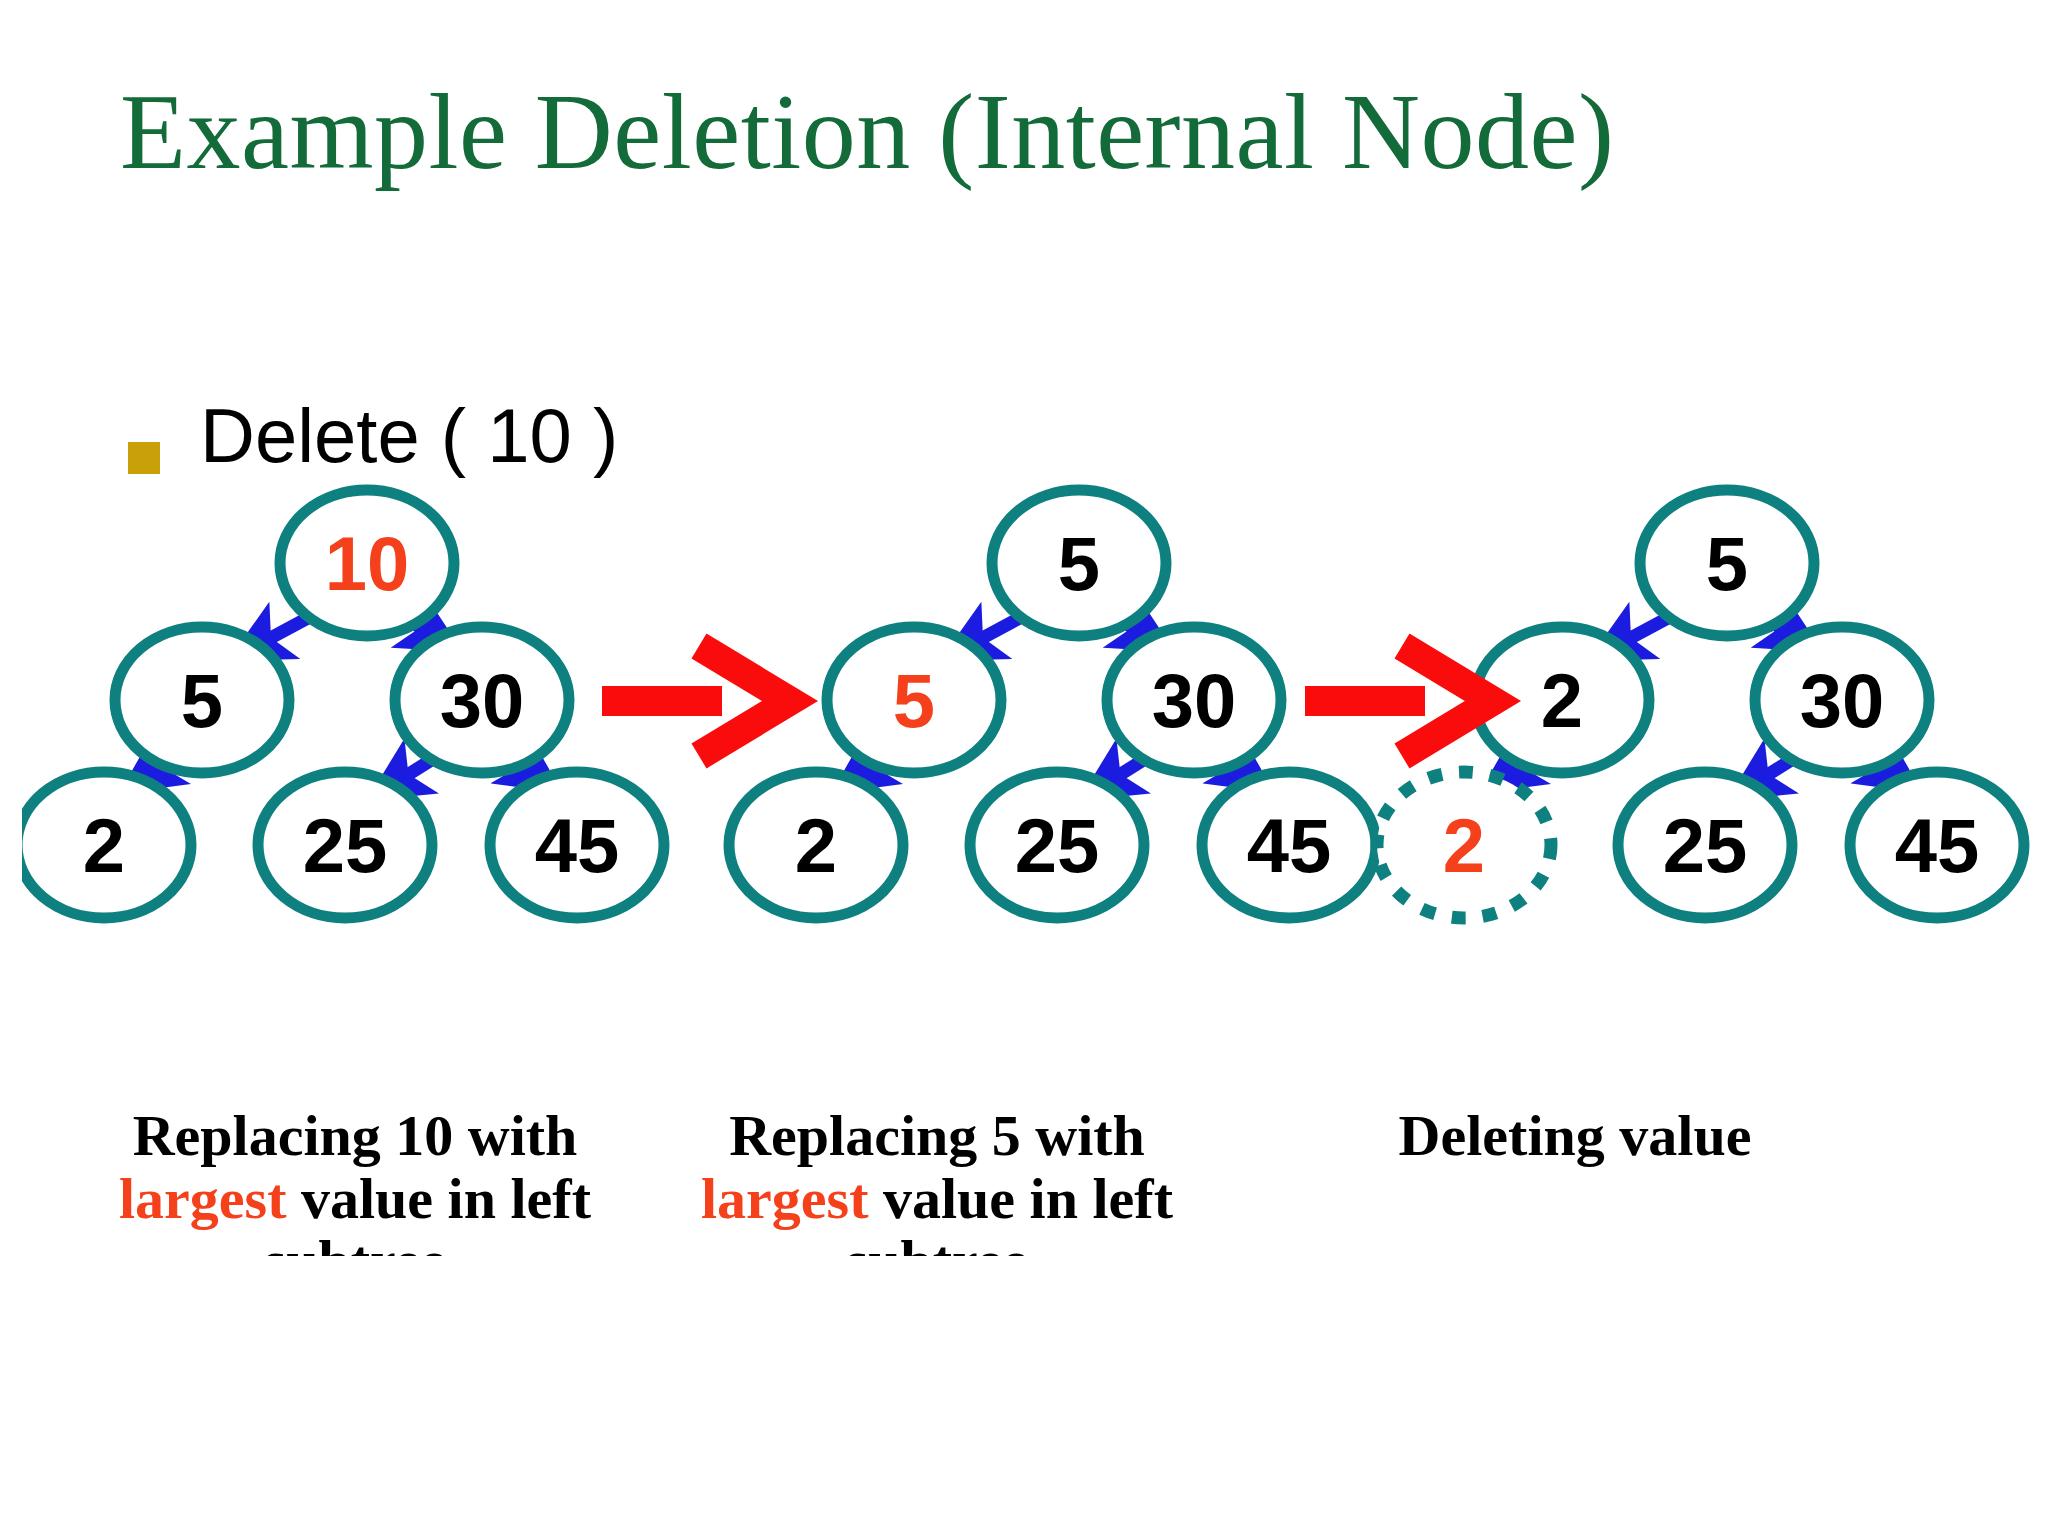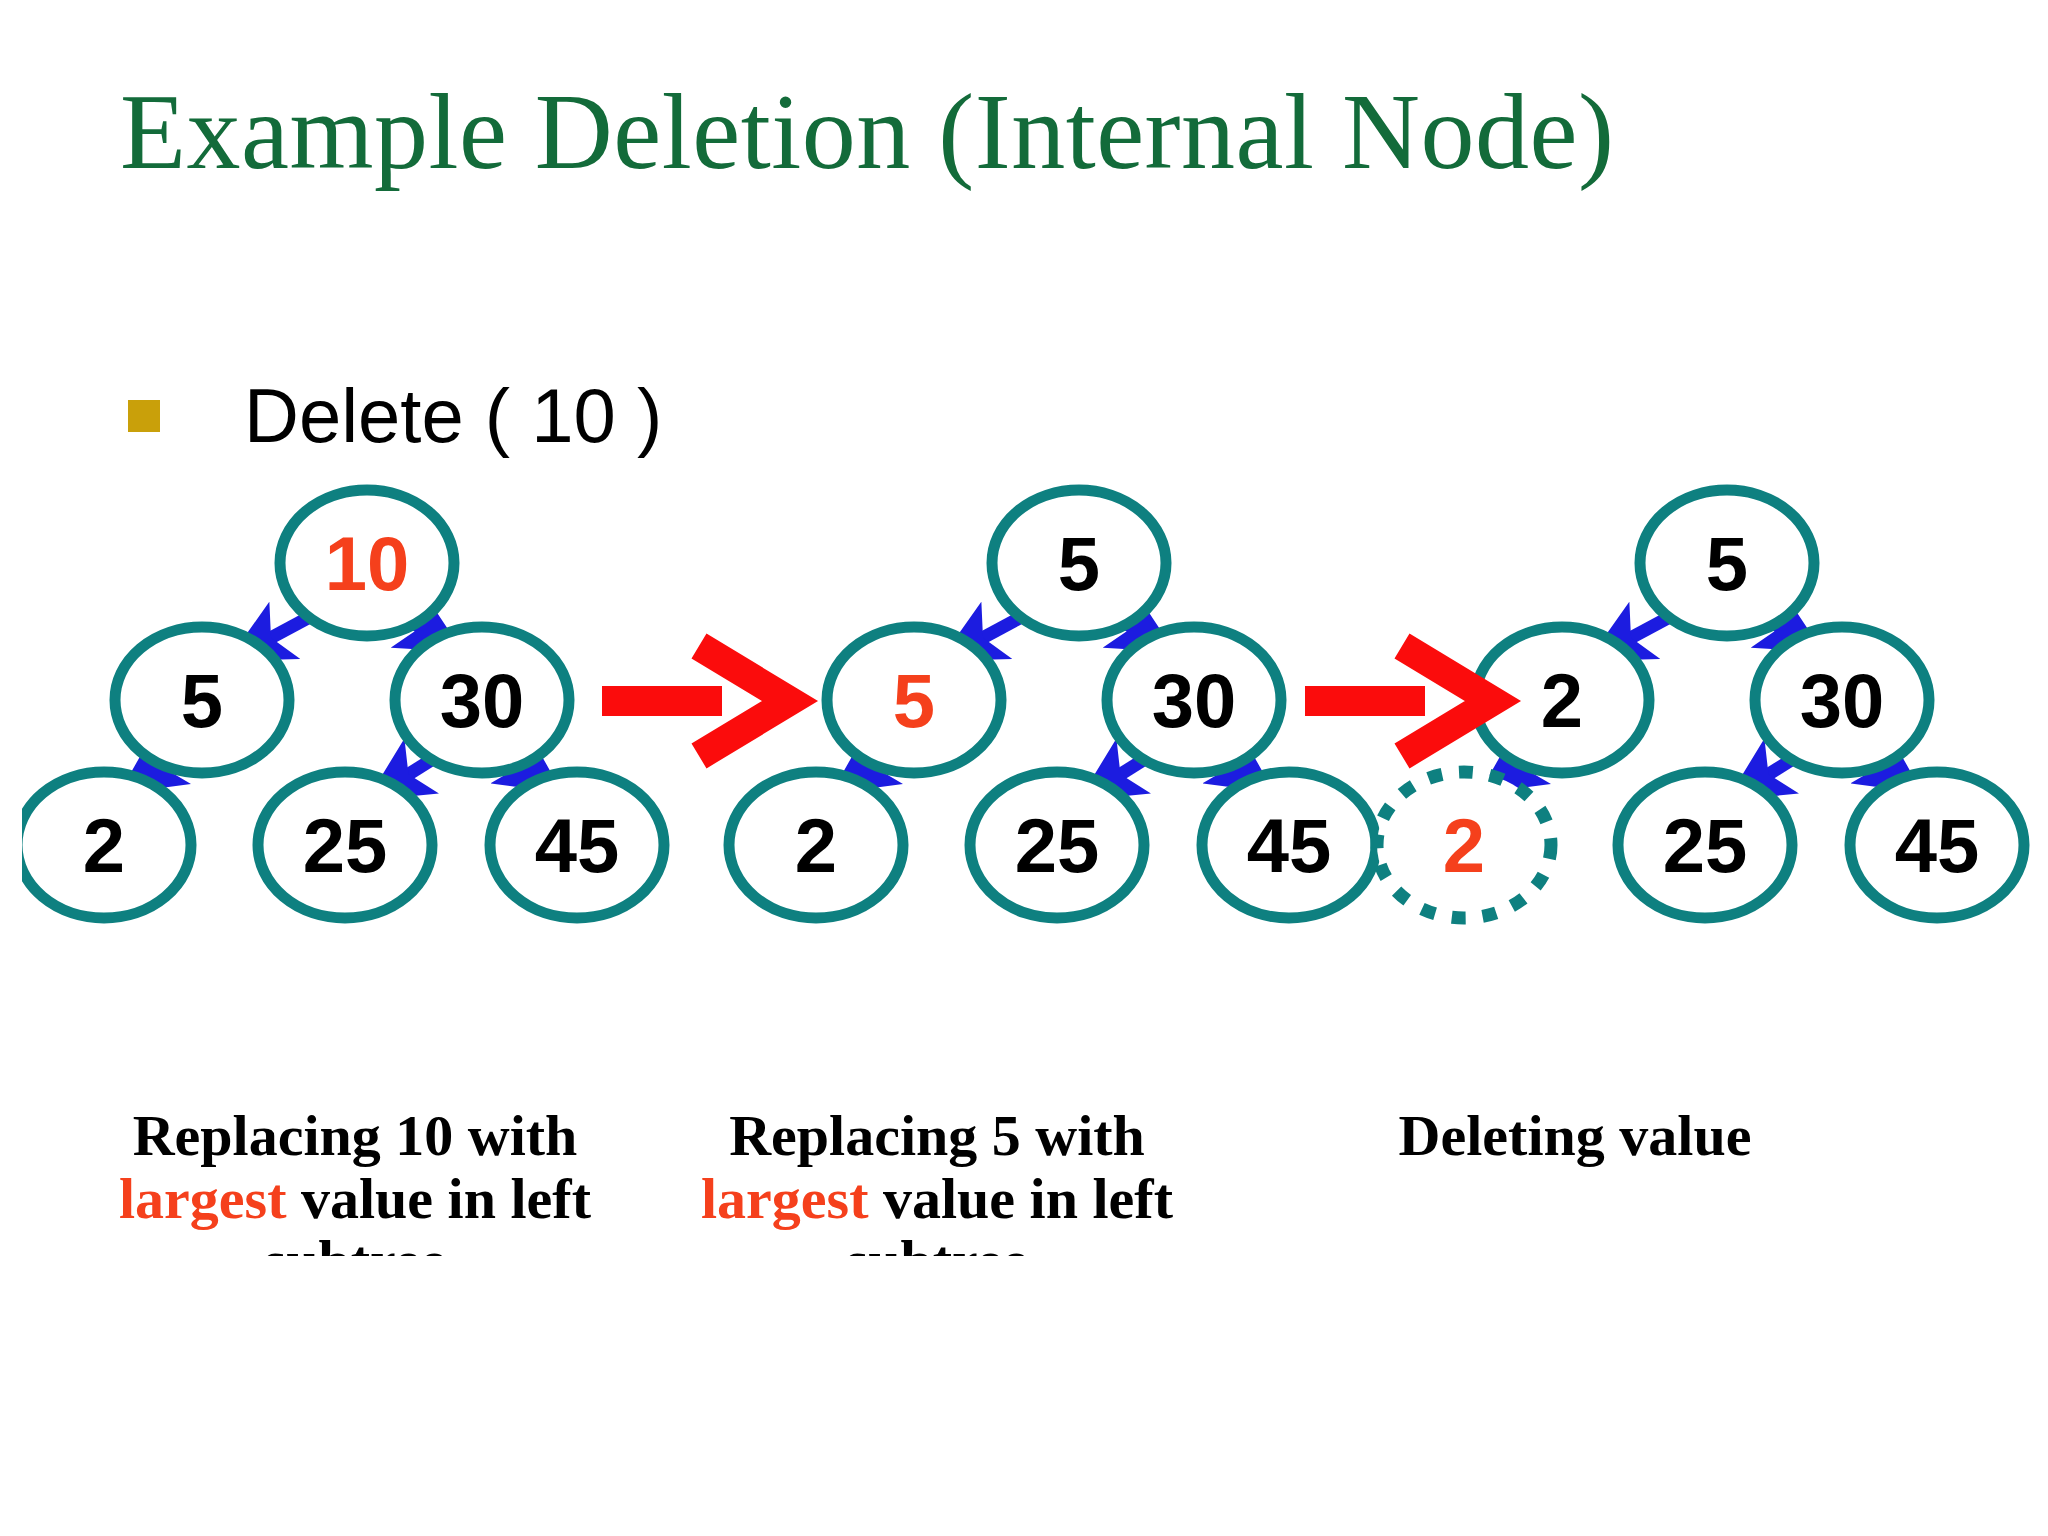--- a/index.html
+++ b/index.html
@@ -27,24 +27,23 @@
     line-height: 1.05;
     color: #136B3A;
     letter-spacing: 0.5px;
     white-space: nowrap;
   }
 
   
   #bullet-row {
     position: absolute;
     left: 128px;
-    top: 378px;
+    top: 398px;
     display: flex;
-    align-items: center;
-    gap: 44px;
+    align-items: flex-end;
   }
   #bullet-marker {
     width: 32px;
     height: 32px;
     background: #C9A00A;
     margin-right: 40px;
     flex: none;
   }
   #bullet-text {
     font-family: "Liberation Sans", sans-serif;

